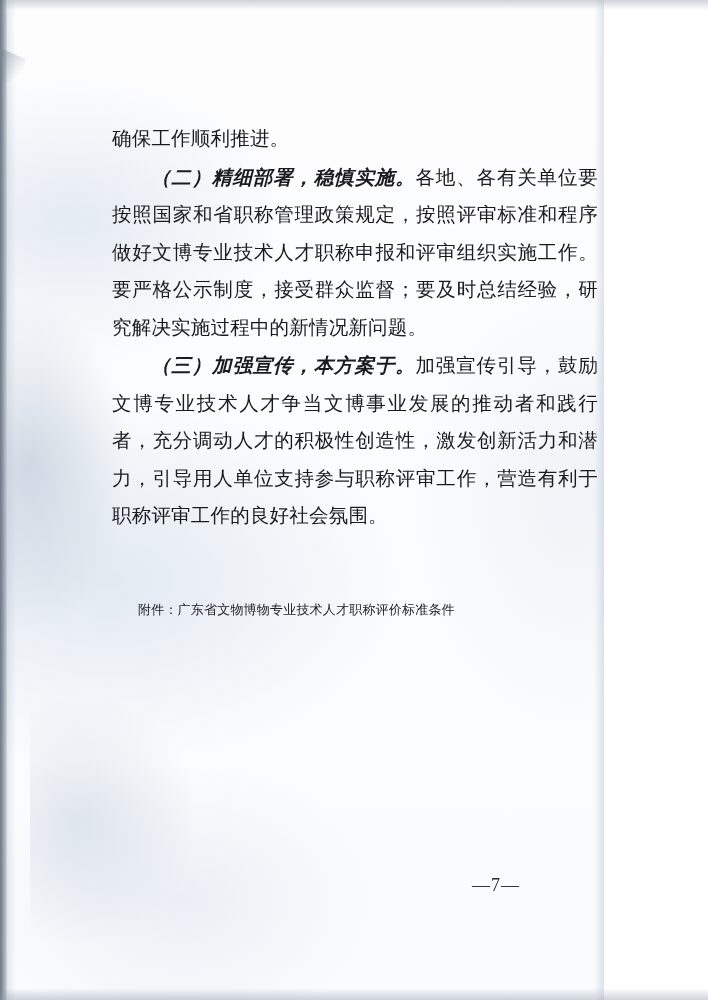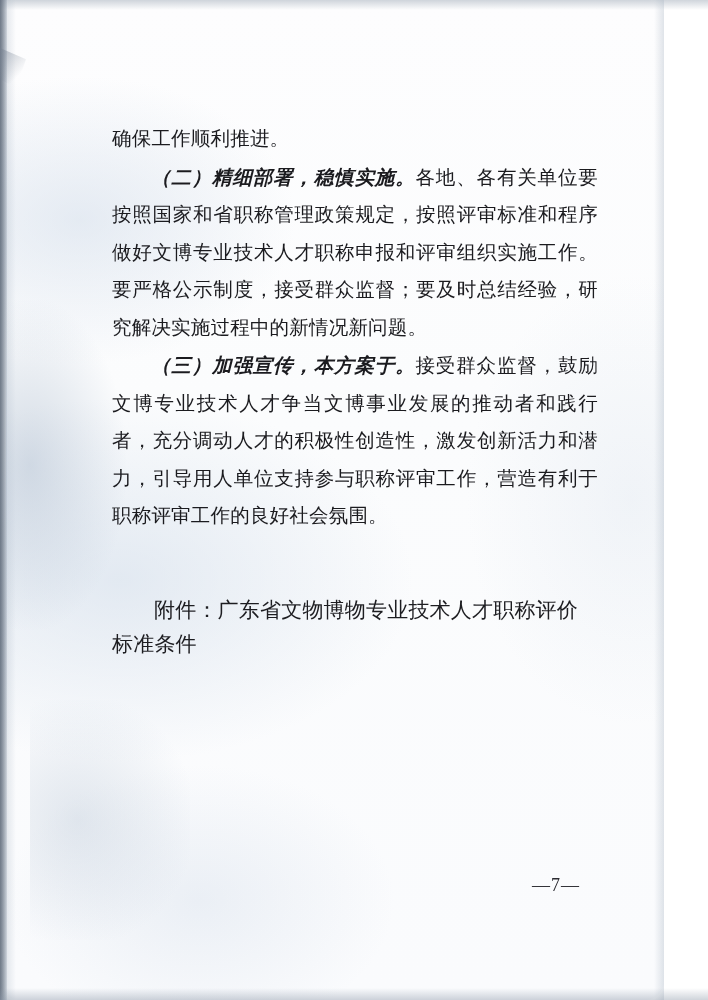--- a/index.html
+++ b/index.html
@@ -10,21 +10,21 @@
     width: 708px;
     height: 1000px;
     background: #ffffff;
     font-family: "Liberation Serif", "DejaVu Serif", serif;
     overflow: hidden;
   }
 
   
   #page {
     position: relative;
-    width: 664px;
+    width: 604px;
     height: 1000px;
     background:
       radial-gradient(ellipse 420px 260px at 18% 58%, rgba(206,218,232,0.55) 0%, rgba(206,218,232,0.0) 70%),
       radial-gradient(ellipse 300px 200px at 12% 22%, rgba(200,213,229,0.45) 0%, rgba(200,213,229,0.0) 72%),
       radial-gradient(ellipse 260px 180px at 30% 90%, rgba(205,216,230,0.35) 0%, rgba(205,216,230,0.0) 75%),
       radial-gradient(ellipse 220px 300px at 95% 50%, rgba(214,223,234,0.30) 0%, rgba(214,223,234,0.0) 75%),
       linear-gradient(180deg, #fdfdfe 0%, #fbfcfd 40%, #fafbfd 100%);
     border-radius: 19px;
   }
 
@@ -102,21 +102,21 @@
   .bold-lead {
     font-weight: bold;
     font-style: italic;
   }
   .para.nums {
     letter-spacing: 0.3px;
   }
 
   .attachment {
     margin-top: 58px;
-    font-size: 21px;
+    font-size: 13px;
     line-height: 34px;
     color: #1d1d21;
     text-indent: 2em;
     letter-spacing: 0.2px;
   }
 
   #page-number {
     position: absolute;
     right: 84px;
     bottom: 104px;
@@ -144,21 +144,21 @@
 
     <p class="para">
       <span>确保工作顺利推进。</span>
     </p>
 
     <p class="para indent">
       <span class="bold-lead">（二）精细部署，稳慎实施。</span><span>各地、各有关单位要按照国家和省职称管理政策规定，按照评审标准和程序做好文博专业技术人才职称申报和评审组织实施工作。要严格公示制度，接受群众监督；要及时总结经验，研究解决实施过程中的新情况新问题。</span>
     </p>
 
     <p class="para indent">
-      <span class="bold-lead">（三）加强宣传，本方案于。</span><span>接受群众监督，鼓励文博专业技术人才争当文博事业发展的推动者和践行者，充分调动人才的积极性创造性，激发创新活力和潜力，引导用人单位支持参与职称评审工作，营造有利于职称评审工作的良好社会氛围。</span>
+      <span class="bold-lead">（三）加强宣传，本方案于。</span><span>加强宣传引导，鼓励文博专业技术人才争当文博事业发展的推动者和践行者，充分调动人才的积极性创造性，激发创新活力和潜力，引导用人单位支持参与职称评审工作，营造有利于职称评审工作的良好社会氛围。</span>
     </p>
 
 
     <div class="attachment">
       <span>附件：广东省文物博物专业技术人才职称评价标准条件</span>
     </div>
 
   </div>
 
   <div id="page-number">—7—</div>

